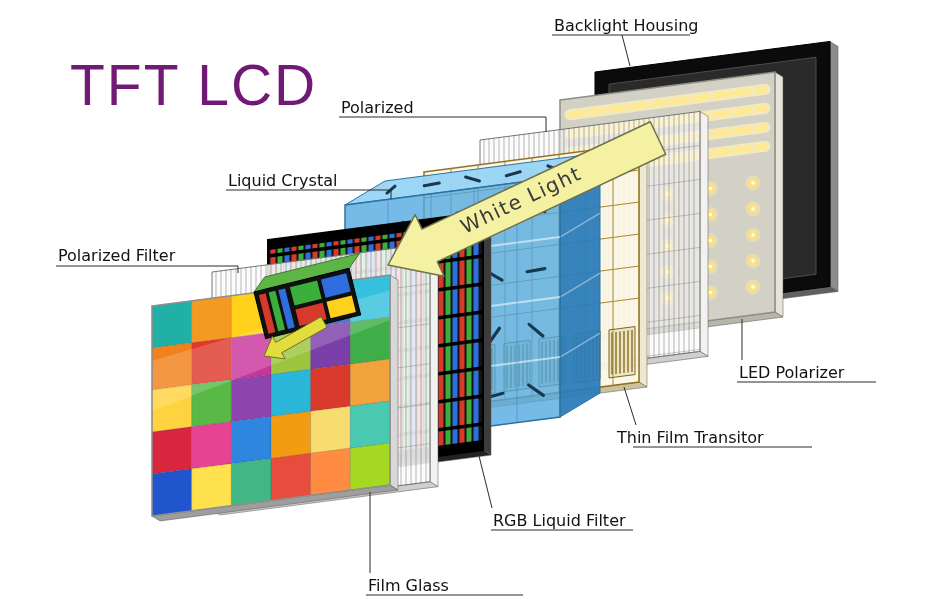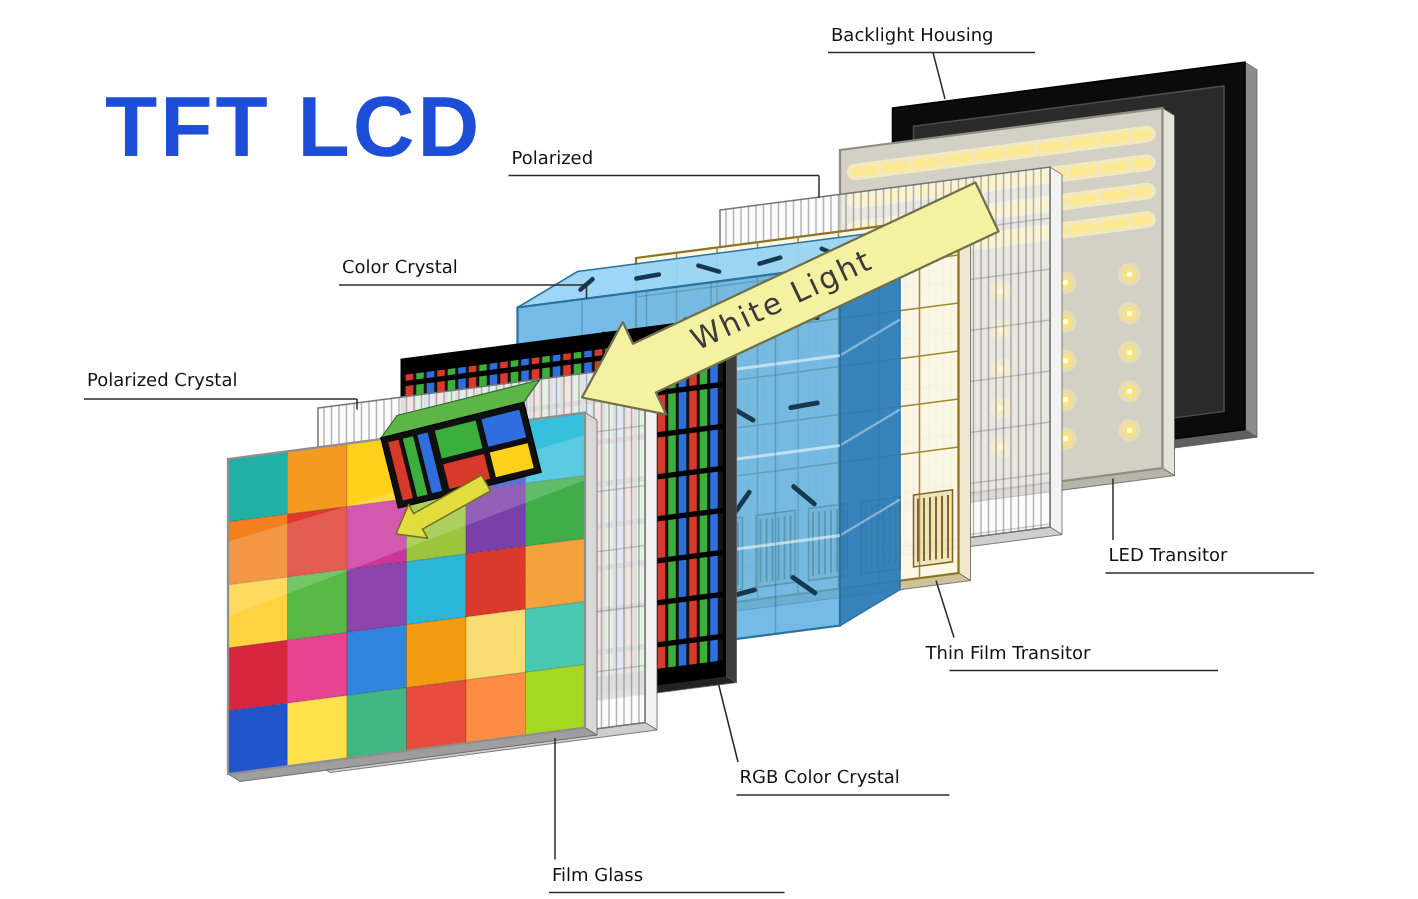--- a/index.html
+++ b/index.html
@@ -1,21 +1,21 @@
 <!DOCTYPE html>
 <html><head>
 <meta charset="utf-8">
 <style>
   html,body{margin:0;padding:0;background:#fff;}
   .stage{position:relative;width:945px;height:599px;background:#ffffff;overflow:hidden;
          font-family:"DejaVu Sans","Liberation Sans",sans-serif;}
   .stage svg{position:absolute;left:0;top:0;}
   .title{position:absolute;left:70px;top:52px;font-family:"Liberation Sans",sans-serif;
-         font-size:57px;font-weight:700;letter-spacing:2px;color:#1d4ed8;}
-  .lbl{position:absolute;font-size:12px;color:#111;white-space:nowrap;}
+         font-size:57px;font-weight:400;letter-spacing:2px;color:#701a75;}
+  .lbl{position:absolute;font-size:16px;color:#111;white-space:nowrap;}
 </style>
 </head>
 <body>
 
 <div class="stage">
   <svg id="diagram" width="945" height="599" viewBox="0 0 945 599">
       <defs>
         <clipPath id="clip-led">
           <path d="M 560 100 L 775 72.05 L 775 312.05 L 560 340 Z"></path>
         </clipPath>
@@ -469,19 +469,19 @@
         <line x1="636" y1="425" x2="624" y2="387" stroke="#2b2b2b" stroke-width="1"></line>
         <line x1="492" y1="508" x2="478" y2="452" stroke="#2b2b2b" stroke-width="1"></line>
         <line x1="370" y1="573" x2="370" y2="492" stroke="#2b2b2b" stroke-width="1"></line>
       </g>
     </svg>
 
   <div class="title">TFT LCD</div>
 
   <div class="lbl" style="left:554px;top:16px">Backlight Housing</div>
   <div class="lbl" style="left:341px;top:98px">Polarized</div>
-  <div class="lbl" style="left:228px;top:171px">Color Crystal</div>
-  <div class="lbl" style="left:58px;top:246px">Polarized Crystal</div>
-  <div class="lbl" style="left:739px;top:363px">LED Transitor</div>
+  <div class="lbl" style="left:228px;top:171px">Liquid Crystal</div>
+  <div class="lbl" style="left:58px;top:246px">Polarized Filter</div>
+  <div class="lbl" style="left:739px;top:363px">LED Polarizer</div>
   <div class="lbl" style="left:617px;top:428px">Thin Film Transitor</div>
-  <div class="lbl" style="left:493px;top:511px">RGB Color Crystal</div>
+  <div class="lbl" style="left:493px;top:511px">RGB Liquid Filter</div>
   <div class="lbl" style="left:368px;top:576px">Film Glass</div>
 </div>
 
 </body></html>

